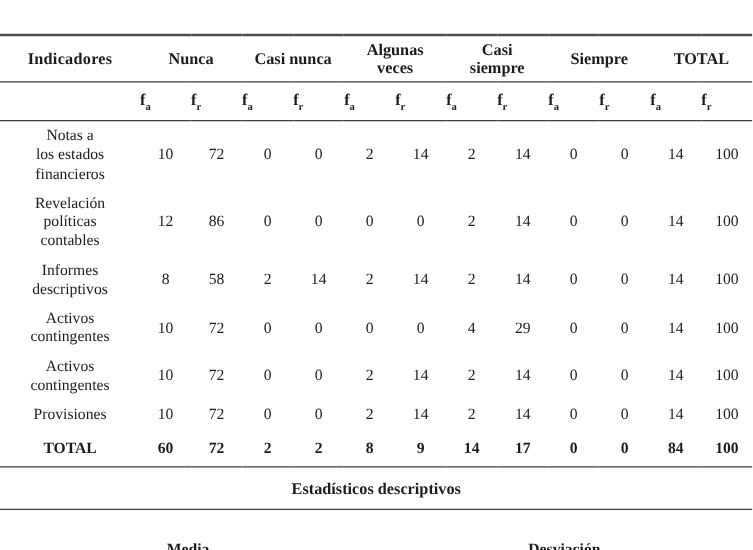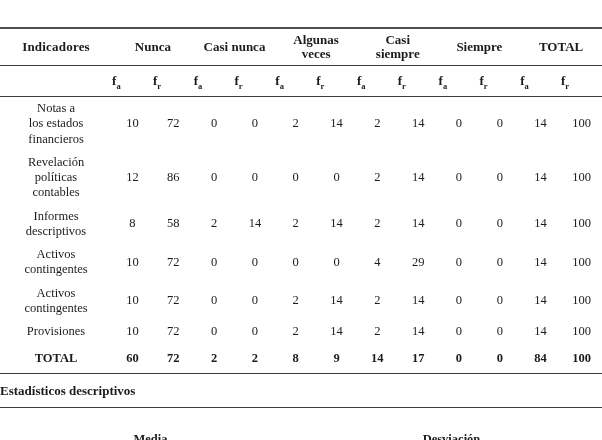--- a/index.html
+++ b/index.html
@@ -72,20 +72,21 @@
   tr.total-row td {
     height: 30px;
     text-align: center;
     vertical-align: middle;
     font-size: 12.5px;
     font-weight: bold;
     padding: 0;
     border-bottom: 1.4px solid #3d3d3d;
   }
   .stats-title {
+    text-align: center;
     font-weight: bold;
     font-size: 13px;
     padding: 9px 0 8px 0;
     border-bottom: 1.6px solid #3d3d3d;
   }
   .stats-grid {
     display: flex;
     width: 602px;
     margin-top: 20px;
   }

